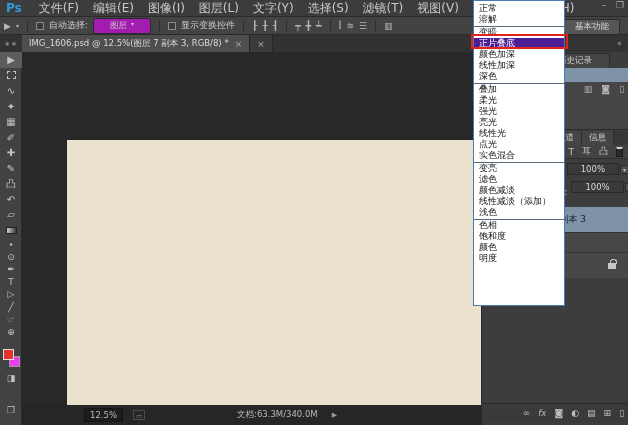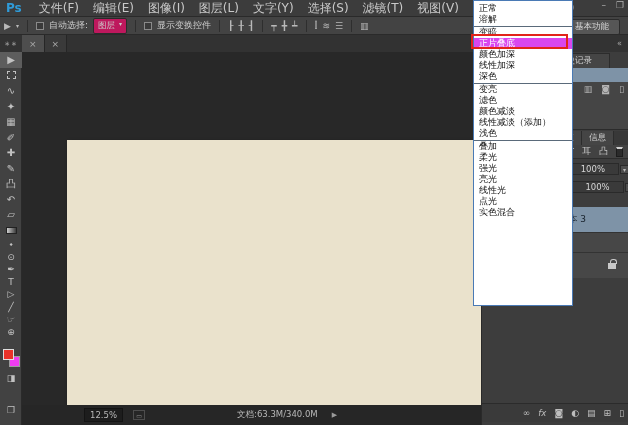--- a/index.html
+++ b/index.html
@@ -9,21 +9,21 @@
 
   
   .menubar { left:0; top:0; width:628px; height:17px; background:#3c3c3c; border-bottom:1px solid #2a2a2a; display:flex; align-items:center; }
   .ps-logo { color:#2f9bd8; font-weight:bold; font-size:12px; padding:0 10px 0 6px; }
   .menu-item { padding:0 7px; font-size:12px; color:#c9c9c9; }
   .win-btns { position:absolute; right:4px; top:0; display:flex; gap:10px; color:#b5b5b5; font-size:9px; }
 
   
   .optionsbar { left:0; top:17px; width:628px; height:18px; background:#434343; border-bottom:1px solid #2a2a2a; display:flex; align-items:center; gap:5px; padding-left:4px; }
   .chk { width:8px; height:8px; border:1px solid #8a8a8a; background:#3a3a3a; display:inline-block; }
-  .combo { background:#be185d; border:1px solid #2b2b2b; border-radius:2px; padding:1px 4px; display:flex; gap:4px; align-items:flex-start; font-size:8.5px; }
+  .combo { background:#a21caf; border:1px solid #2b2b2b; border-radius:2px; padding:1px 16px; display:flex; gap:4px; align-items:flex-start; font-size:8.5px; }
   .ico { display:inline-block; text-align:center; color:#b9b9b9; font-size:9px; }
   .sep-v { width:1px; height:12px; background:#2e2e2e; margin:0 3px; }
   .workspace-btn { position:absolute; right:8px; top:2px; background:#565656; border:1px solid #2b2b2b; border-radius:2px; padding:1px 10px; font-size:8.5px; color:#d6d6d6; }
 
   
   .tabbar { left:0; top:35px; width:628px; height:17px; background:#323232; display:flex; align-items:flex-end; }
   .tb-collapse { width:22px; text-align:center; color:#9a9a9a; font-size:7px; letter-spacing:1px; padding-bottom:4px; }
   .doc-tab { height:17px; display:flex; align-items:center; gap:6px; padding:0 7px; font-size:8.5px; white-space:nowrap; }
   .doc-tab.active { background:#4e4e4e; color:#dcdcdc; border-right:1px solid #262626; }
   .doc-tab.inactive { background:#3a3a3a; color:#9b9b9b; border-right:1px solid #262626; }
@@ -68,25 +68,25 @@
   .val-arrow { background:#4e4e4e; border:1px solid #2a2a2a; font-size:6px; padding:0 2px; margin-left:1px; color:#bbb; }
   .layer-row-sel { position:absolute; left:0; top:172px; width:147px; height:25px; background:#7e93a7; color:#16202a; display:flex; align-items:center; }
   .layer-name { margin-left:48px; font-size:9px; white-space:nowrap; }
   .layer-row { position:absolute; left:0; width:147px; background:#474747; border-top:1px solid #333; }
   .lock { position:absolute; right:13px; top:10px; width:8px; height:6px; background:#c9c9c9; }
   .lock::before { content:""; position:absolute; left:1.5px; top:-4px; width:5px; height:4px; border:1.5px solid #c9c9c9; border-bottom:none; border-radius:3px 3px 0 0; }
   .panel-bottom { position:absolute; left:0; top:368px; width:147px; height:19px; background:#3a3a3a; border-top:1px solid #2b2b2b; display:flex; align-items:center; justify-content:flex-end; gap:8px; padding-right:5px; color:#bdbdbd; font-size:9px; }
   .panel-bottom .fx { font-style:italic; font-size:8.5px; }
 
   
-  .blend-dd { left:473px; top:0; width:100px; height:306px; background:#ffffff; border:1px solid #4a7ab5; z-index:50; padding-top:2px; }
+  .blend-dd { left:473px; top:0; width:92px; height:306px; background:#ffffff; border:1px solid #4a7ab5; z-index:50; padding-top:2px; }
   .bm-group { border-bottom:1px solid #5a6a7a; padding:0 0 1px 0; }
   .bm-group:last-child { border-bottom:none; }
   .bm-item { line-height:11px; height:11px; padding-left:5px; font-size:9px; color:#111; white-space:nowrap; overflow:hidden; }
-  .bm-item.sel { background:#d946ef; color:#fff; }
+  .bm-item.sel { background:#4c1d95; color:#fff; }
   .red-box { left:471px; top:34px; width:97px; height:15px; border:2px solid #e2231a; z-index:60; }
 </style>
 </head>
 <body>
 
 <div class="abs menubar">
   <span class="ps-logo">Ps</span>
   <span class="menu-item">文件(F)</span>
   <span class="menu-item">编辑(E)</span>
   <span class="menu-item">图像(I)</span>
@@ -129,20 +129,21 @@
   <span class="ico">≋</span>
   <span class="ico">☰</span>
   <span class="sep-v"></span>
   <span class="ico">▥</span>
   <span class="workspace-btn">基本功能</span>
 </div>
 
 <div class="abs tabbar">
   <span class="tb-collapse">∗∗</span>
   <span class="doc-tab active">
+    <span>IMG_1606.psd @ 12.5%(图层 7 副本 3, RGB/8) *</span>
     <span class="tab-close">×</span>
   </span>
   <span class="doc-tab inactive">
     <span class="tab-close">×</span>
   </span>
 </div>
 
 <div class="abs toolbar">
   <div class="tool selected">
       <span>▶</span>
@@ -286,29 +287,35 @@
     <div class="bm-item">溶解</div>
   </div>
   <div class="bm-group">
     <div class="bm-item">变暗</div>
     <div class="bm-item sel">正片叠底</div>
     <div class="bm-item">颜色加深</div>
     <div class="bm-item">线性加深</div>
     <div class="bm-item">深色</div>
   </div>
   <div class="bm-group">
-    <div class="bm-item">变亮</div>
-    <div class="bm-item">滤色</div>
-    <div class="bm-item">颜色减淡</div>
-    <div class="bm-item">线性减淡（添加）</div>
-    <div class="bm-item">浅色</div>
-  </div>
-  <div class="bm-group">
     <div class="bm-item">叠加</div>
     <div class="bm-item">柔光</div>
     <div class="bm-item">强光</div>
     <div class="bm-item">亮光</div>
     <div class="bm-item">线性光</div>
     <div class="bm-item">点光</div>
     <div class="bm-item">实色混合</div>
   </div>
+  <div class="bm-group">
+    <div class="bm-item">变亮</div>
+    <div class="bm-item">滤色</div>
+    <div class="bm-item">颜色减淡</div>
+    <div class="bm-item">线性减淡（添加）</div>
+    <div class="bm-item">浅色</div>
+  </div>
+  <div class="bm-group">
+    <div class="bm-item">色相</div>
+    <div class="bm-item">饱和度</div>
+    <div class="bm-item">颜色</div>
+    <div class="bm-item">明度</div>
+  </div>
 </div>
 <div class="abs red-box"></div>
 
 </body></html>

